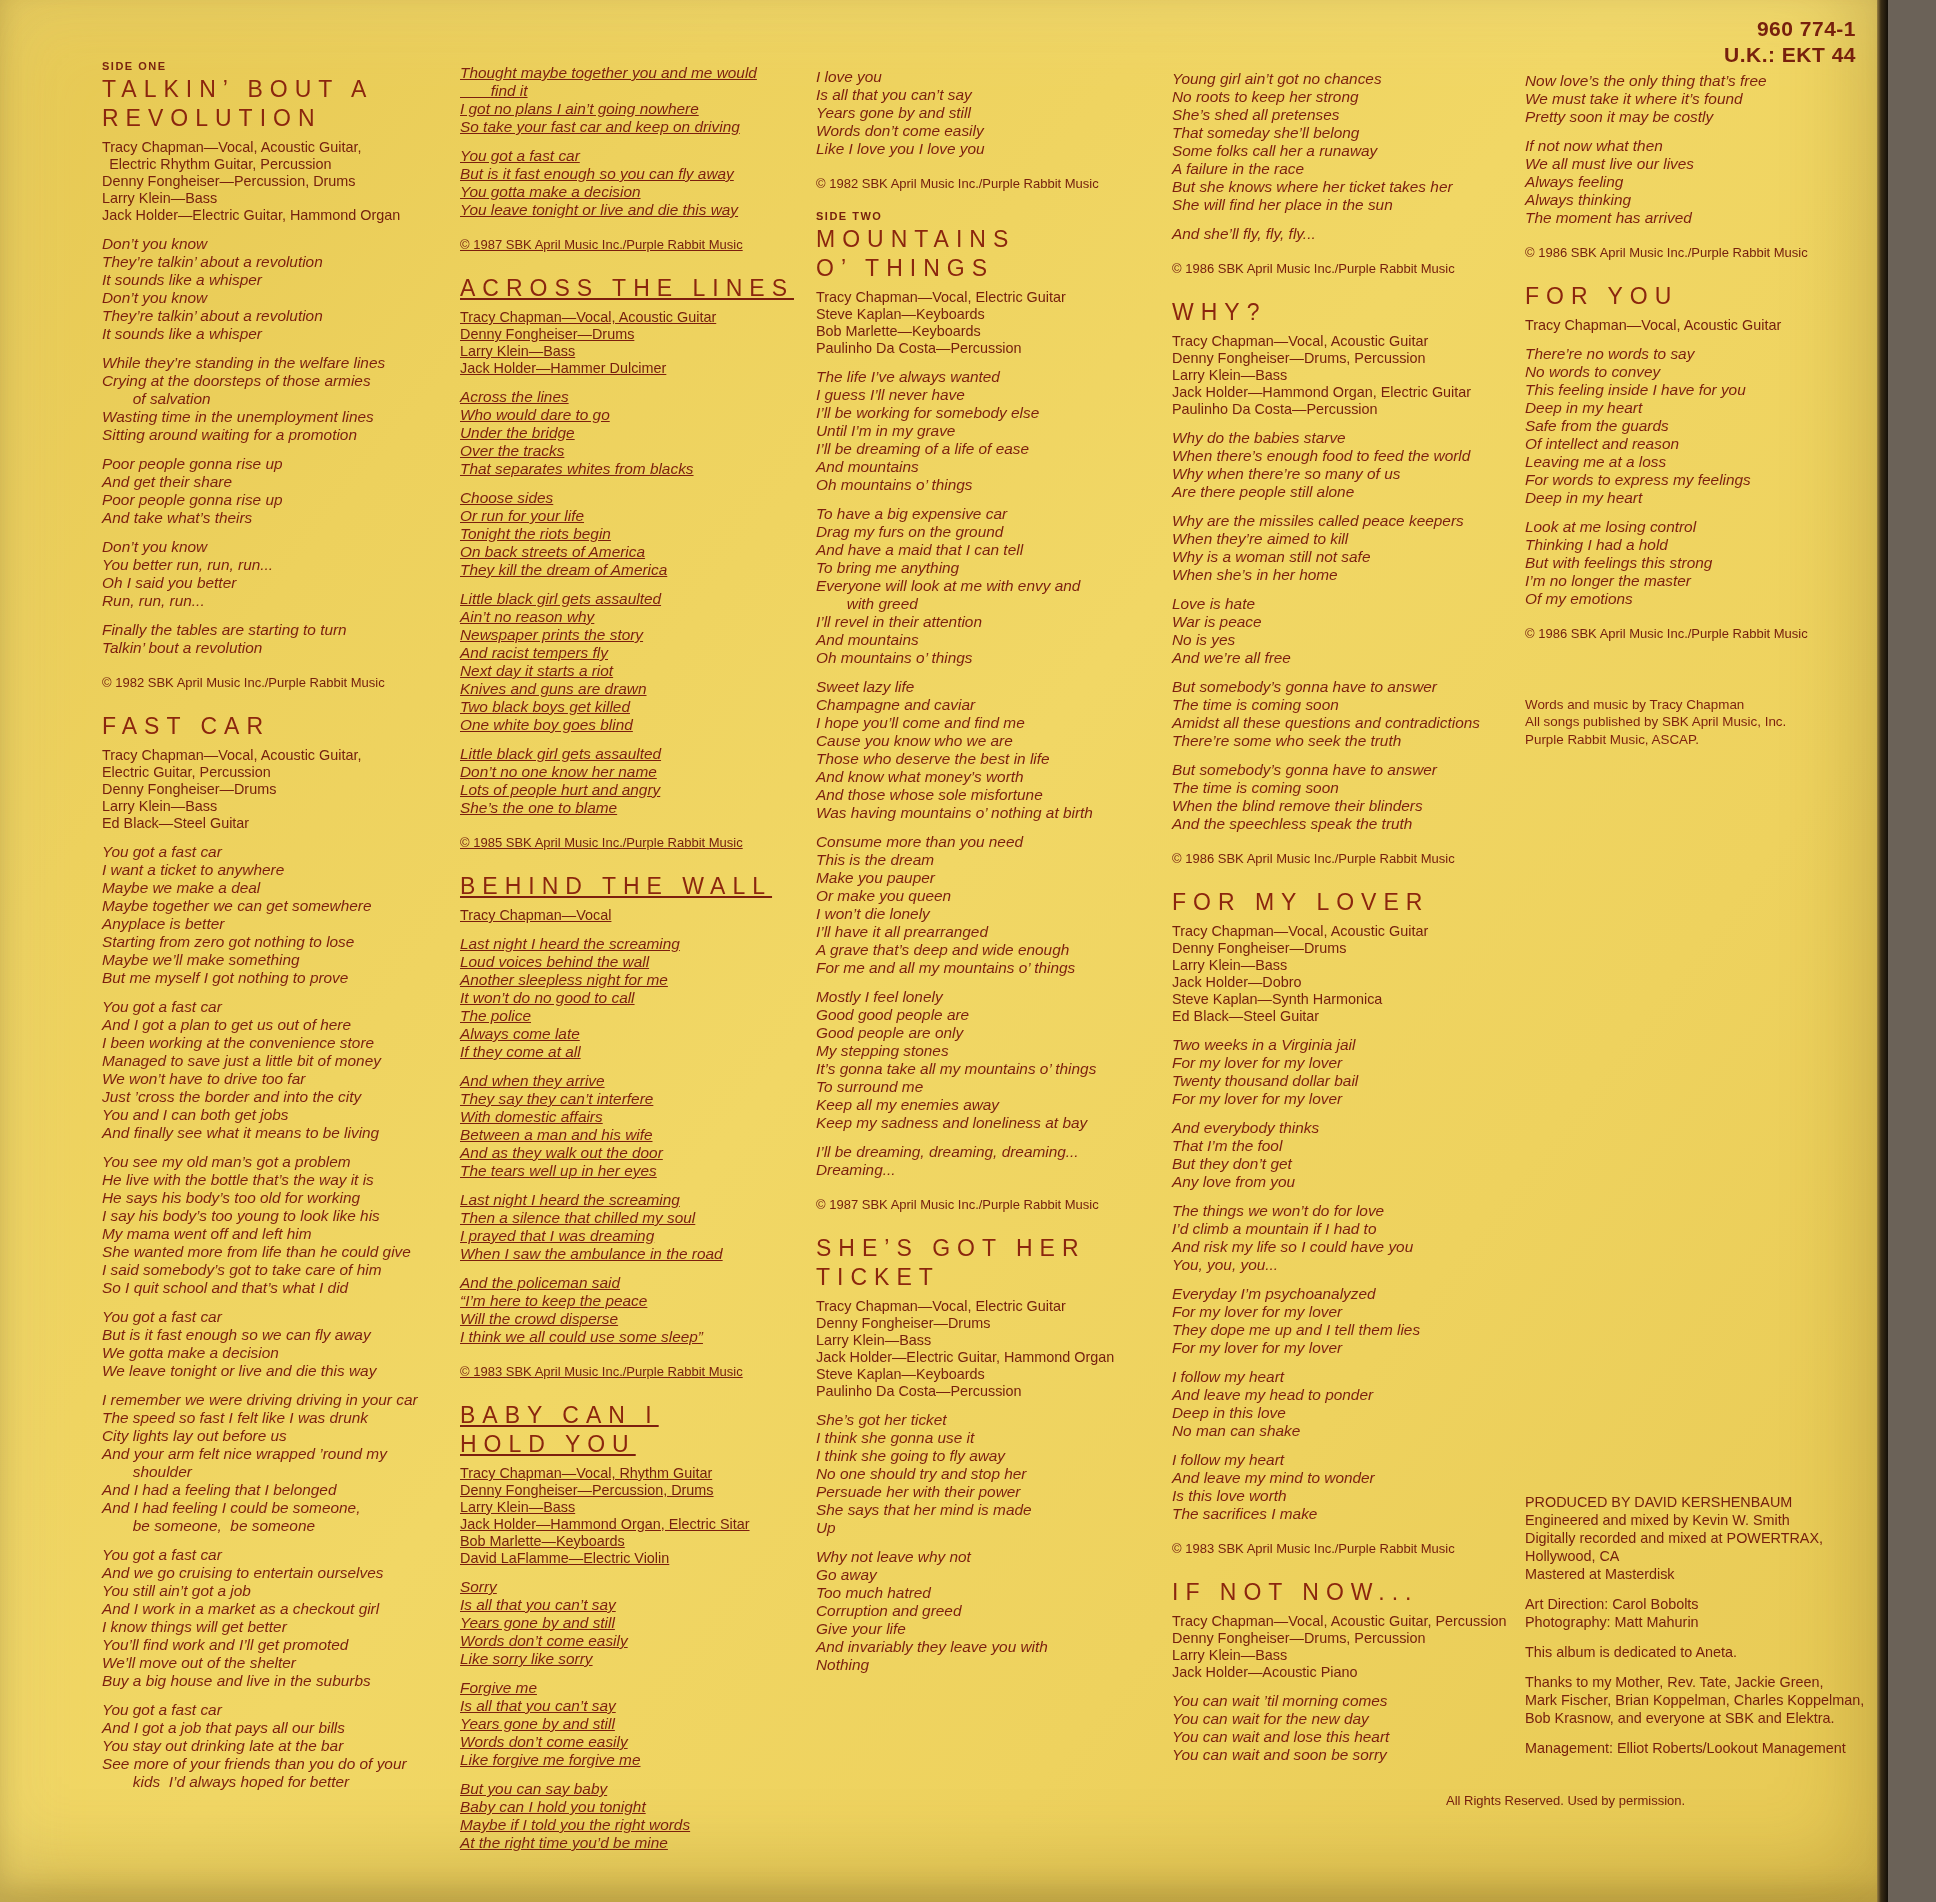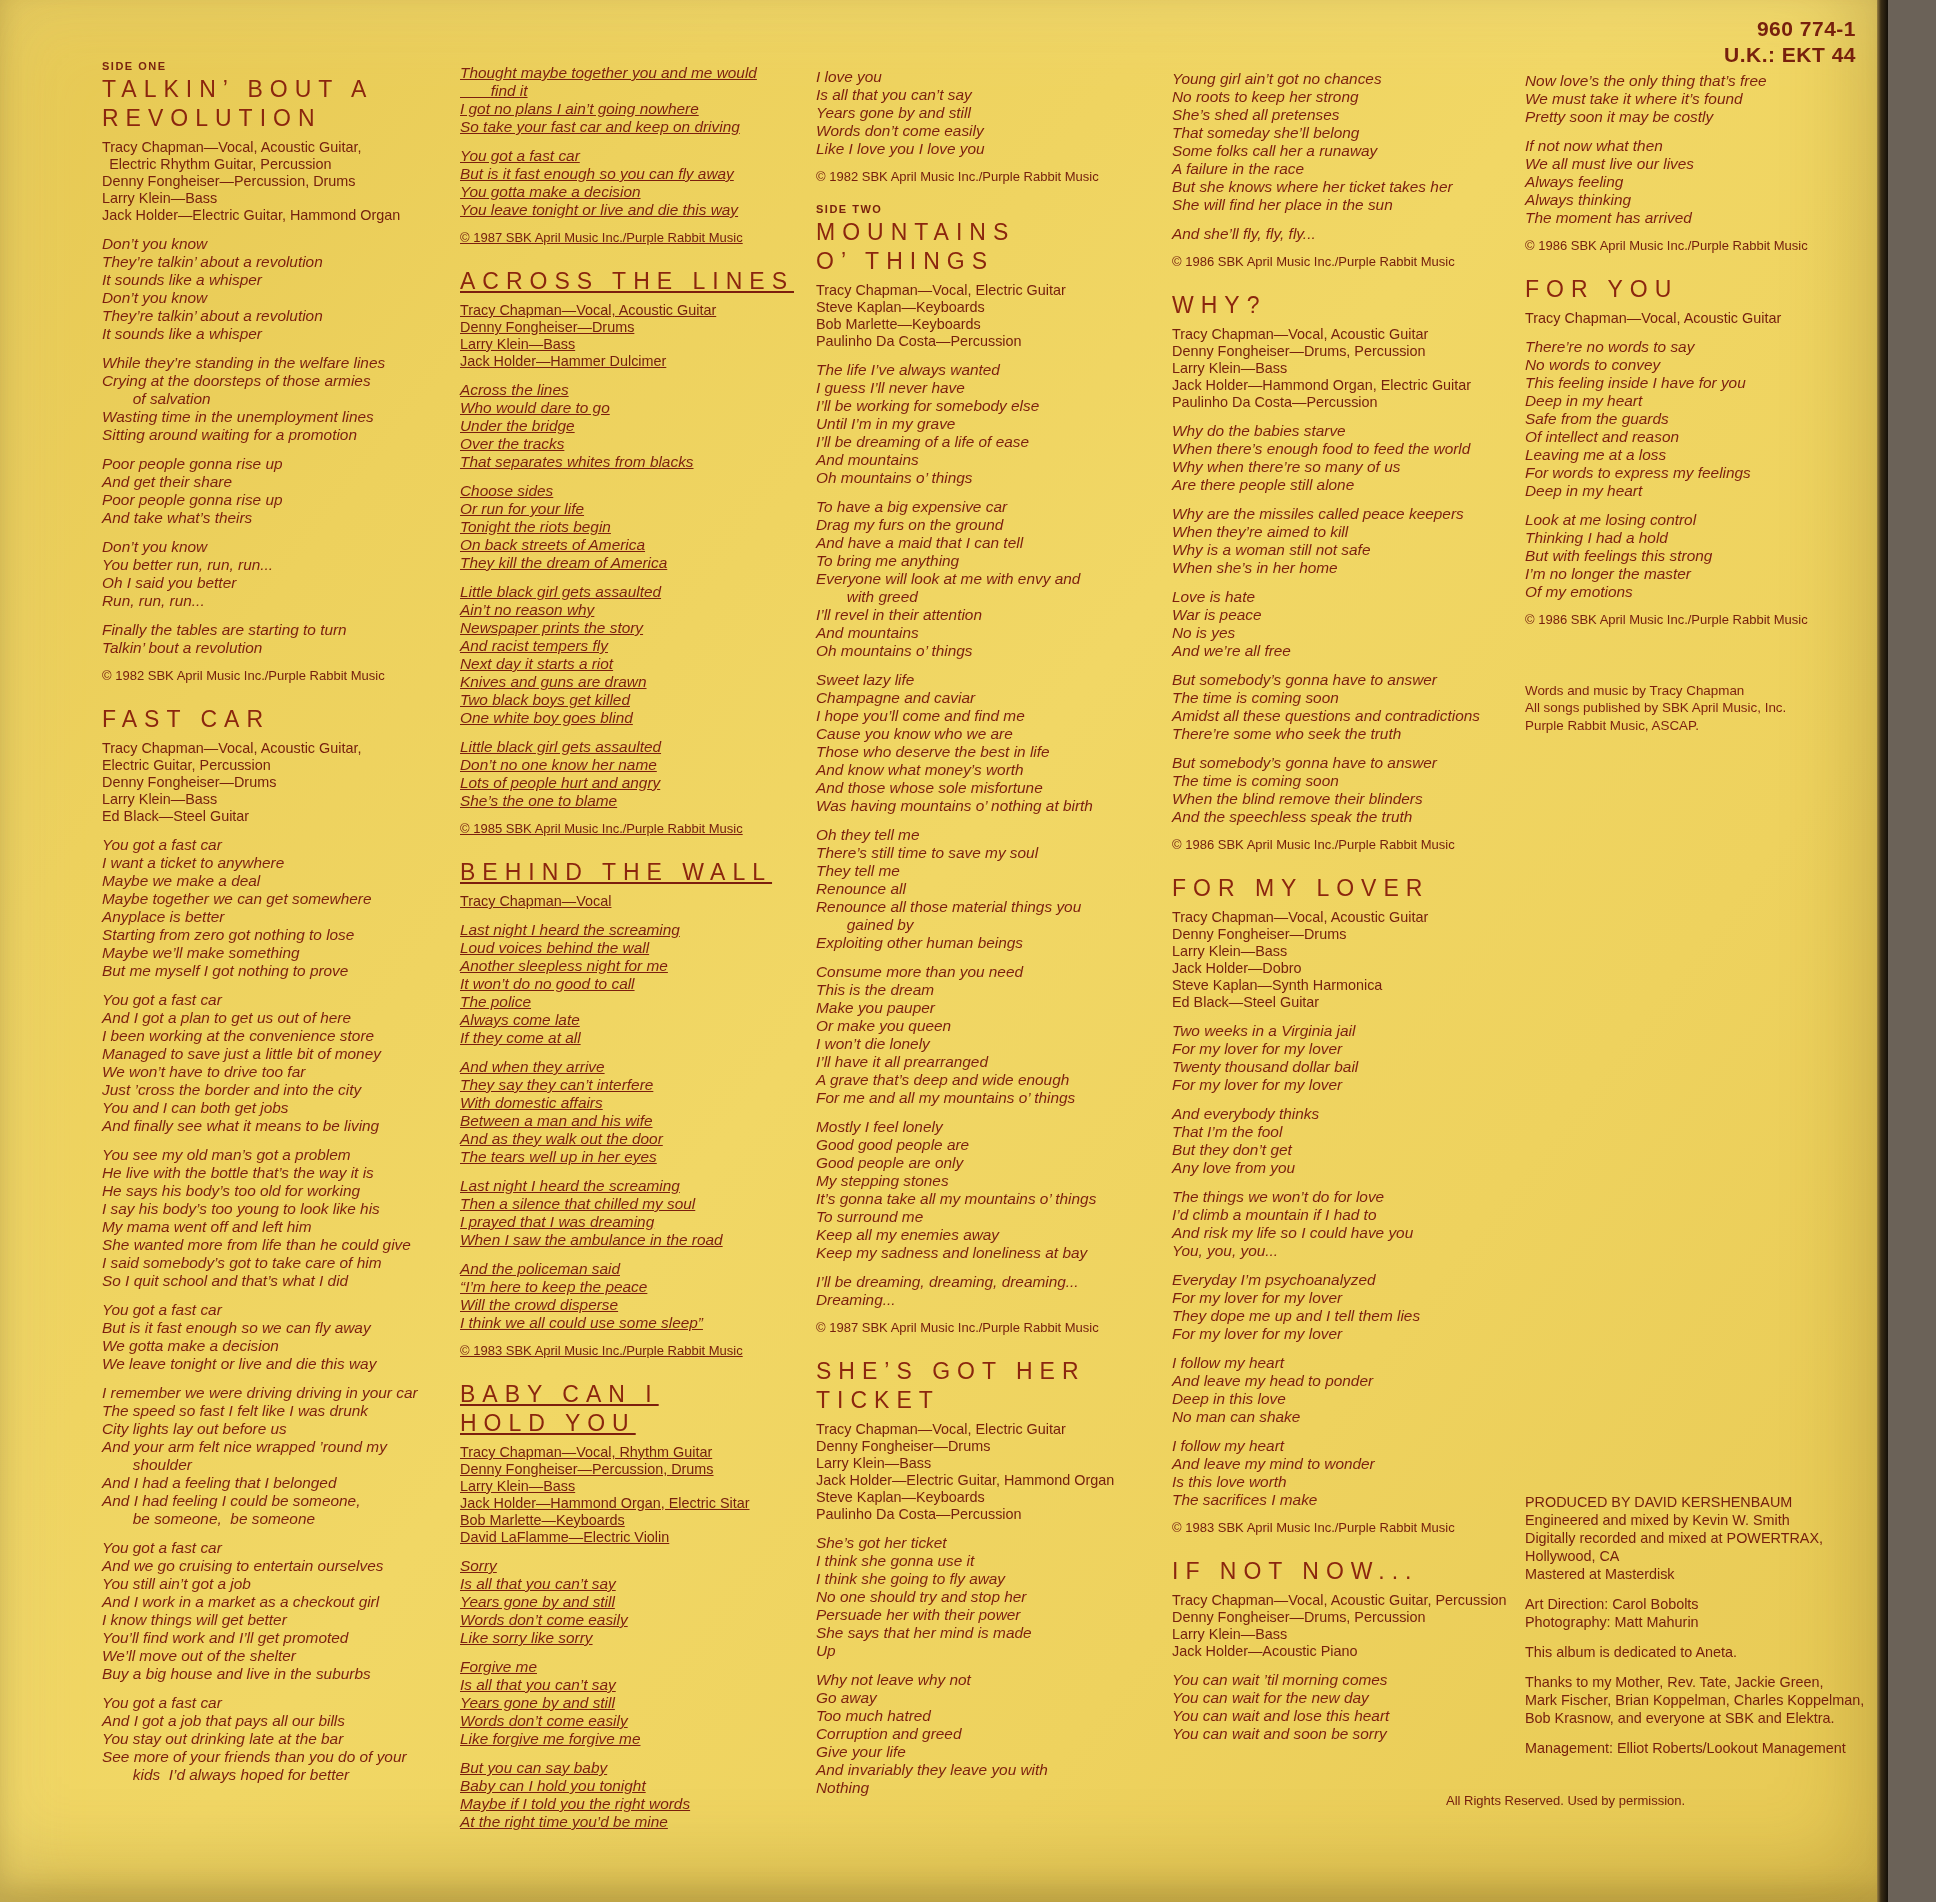--- a/index.html
+++ b/index.html
@@ -46,21 +46,21 @@
   }
   .side-label + .song-title { margin-top: 3px; }
   .credits { margin-top: 7px; }
   .song-title + .credits { margin-top: 6px; }
   .credit-line { font-size: 14.4px; line-height: 17px; white-space: pre; color: #76200e; }
   .stanza { margin-top: 11px; }
   .lyric-line {
     font-size: 15.4px; line-height: 18px; font-style: italic;
     white-space: pre; color: #7c1f0e;
   }
-  .copyright { font-size: 13px; line-height: 16px; margin-top: 11px; white-space: pre; color: #76200e; }
+  .copyright { font-size: 13px; line-height: 16px; margin-top: 18px; white-space: pre; color: #76200e; }
   .pub-note { margin-top: 54px; }
   .note-line { font-size: 13.4px; line-height: 17.4px; white-space: pre; }
   .production { position: absolute; left: 1525px; top: 1493px; width: 398px; z-index: 2; }
   .prod-line { font-size: 14.4px; line-height: 18px; white-space: pre; color: #76200e; }
   .prod-group { margin-top: 12px; }
   .prod-group:first-child { margin-top: 0; }
   .rights { position: absolute; left: 1446px; top: 1793px; font-size: 13px; white-space: pre; color: #76200e; z-index: 2; }
 </style>
 </head>
 <body>
@@ -341,29 +341,20 @@
         </div>
         <div class="stanza">
           <div class="lyric-line">Sweet lazy life</div>
           <div class="lyric-line">Champagne and caviar</div>
           <div class="lyric-line">I hope you’ll come and find me</div>
           <div class="lyric-line">Cause you know who we are</div>
           <div class="lyric-line">Those who deserve the best in life</div>
           <div class="lyric-line">And know what money’s worth</div>
           <div class="lyric-line">And those whose sole misfortune</div>
           <div class="lyric-line">Was having mountains o’ nothing at birth</div>
-        </div>
-        <div class="stanza">
-          <div class="lyric-line">Oh they tell me</div>
-          <div class="lyric-line">There’s still time to save my soul</div>
-          <div class="lyric-line">They tell me</div>
-          <div class="lyric-line">Renounce all</div>
-          <div class="lyric-line">Renounce all those material things you</div>
-          <div class="lyric-line">  gained by</div>
-          <div class="lyric-line">Exploiting other human beings</div>
         </div>
         <div class="stanza">
           <div class="lyric-line">Consume more than you need</div>
           <div class="lyric-line">This is the dream</div>
           <div class="lyric-line">Make you pauper</div>
           <div class="lyric-line">Or make you queen</div>
           <div class="lyric-line">I won’t die lonely</div>
           <div class="lyric-line">I’ll have it all prearranged</div>
           <div class="lyric-line">A grave that’s deep and wide enough</div>
           <div class="lyric-line">For me and all my mountains o’ things</div>

